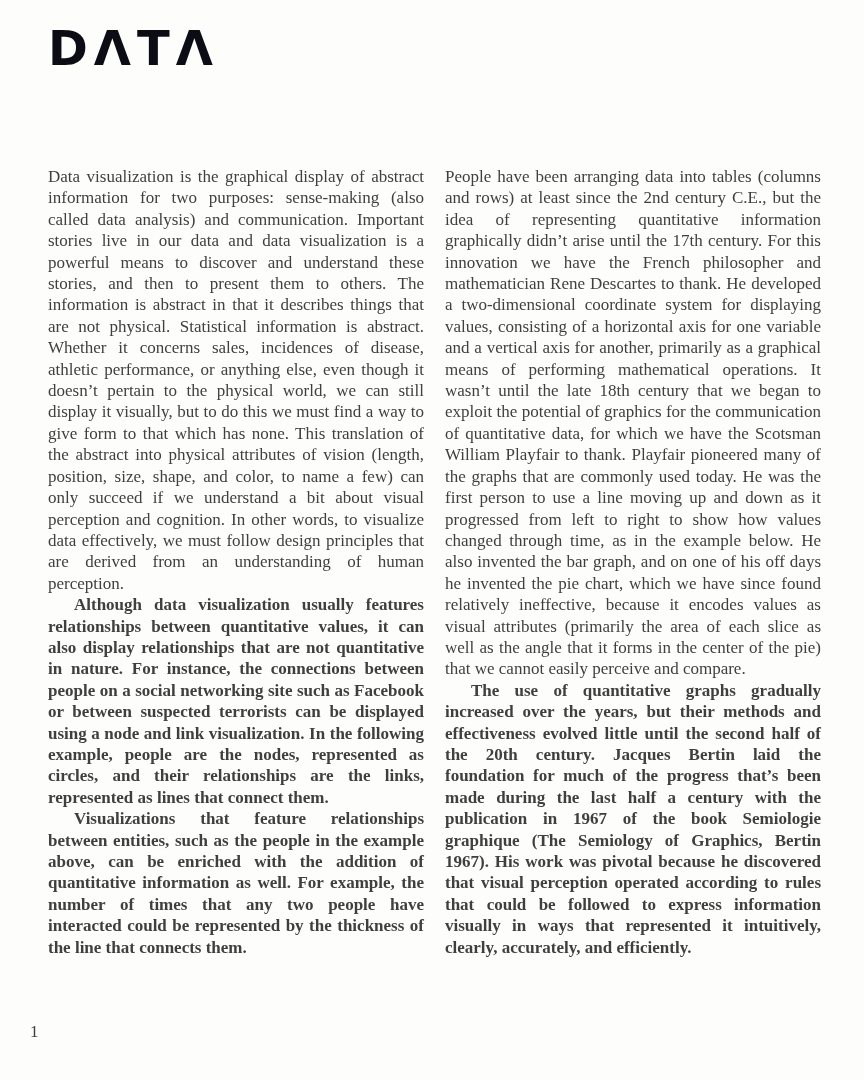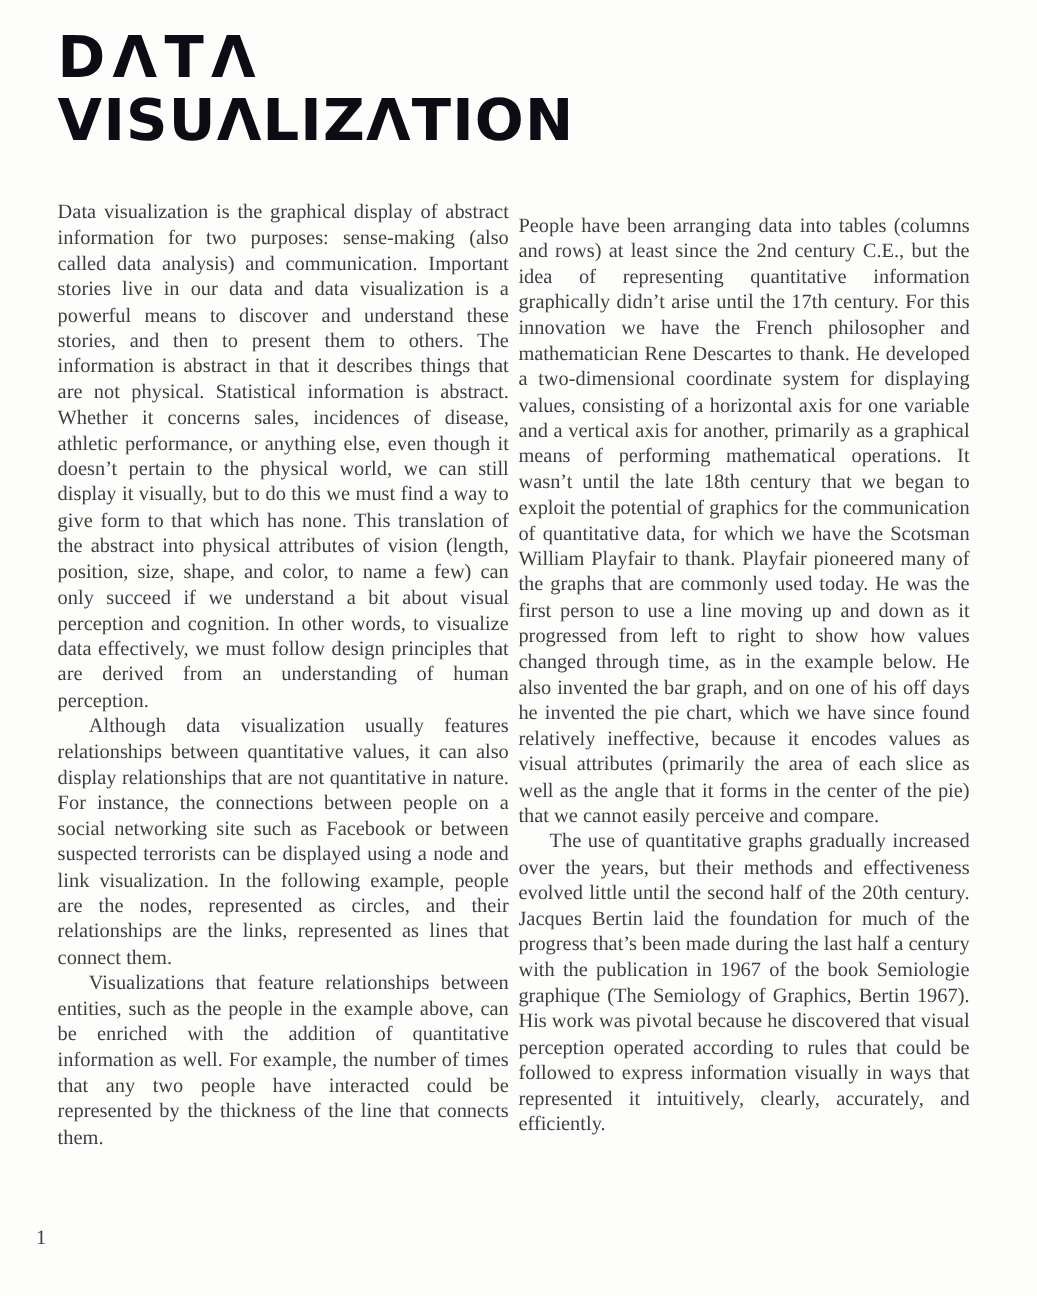--- a/index.html
+++ b/index.html
@@ -32,56 +32,54 @@
   }
   .title-line.line1 { letter-spacing: 6px; }
   .title-line.line2 { letter-spacing: 1px; }
 
   .columns {
     position: absolute;
     left: 48px;
     top: 166px;
     width: 764px;
     display: flex;
-    gap: 8px;
-    align-items: center;
+    gap: 21px;
   }
   .column {
     width: 376px;
     flex: 0 0 376px;
   }
   .para {
     margin: 0;
     font-family: "Liberation Serif", serif;
     font-size: 17px;
     line-height: 21.4px;
     color: #3f3f3f;
     text-align: justify;
     text-justify: inter-word;
     hyphens: none;
   }
-  .para.indent { text-indent: 26px; }
+  .para.indent { text-indent: 26px; font-weight: bold; }
 
   .page-number {
     position: absolute;
     left: 30px;
     top: 1022px;
     font-family: "Liberation Serif", serif;
     font-size: 17px;
     color: #3f3f3f;
   }
 </style>
 </head>
 <body>
 
 <div class="page">
 
   <h1 class="title" aria-label="DATA VISUALIZATION">
     <span class="title-line line1">DΛTΛ</span>
-    <span class="title-line line2">VISUΛLIZΛTION</span>
   </h1>
 
   <div class="columns">
     <div class="column">
       <p class="para">Data visualization is the graphical display of abstract information for two purposes: sense-making (also called data analysis) and communication. Important stories live in our data and data visualization is a powerful means to discover and understand these stories, and then to present them to others. The information is abstract in that it describes things that are not physical. Statistical information is abstract. Whether it concerns sales, incidences of disease, athletic performance, or anything else, even though it doesn’t pertain to the physical world, we can still display it visually, but to do this we must find a way to give form to that which has none. This translation of the abstract into physical attributes of vision (length, position, size, shape, and color, to name a few) can only succeed if we understand a bit about visual perception and cognition. In other words, to visualize data effectively, we must follow design principles that are derived from an understanding of human perception.</p>
       <p class="para indent">Although data visualization usually features relationships between quantitative values, it can also display relationships that are not quantitative in nature. For instance, the connections between people on a social networking site such as Facebook or between suspected terrorists can be displayed using a node and link visualization. In the following example, people are the nodes, represented as circles, and their relationships are the links, represented as lines that connect them.</p>
       <p class="para indent">Visualizations that feature relationships between entities, such as the people in the example above, can be enriched with the addition of quantitative information as well. For example, the number of times that any two people have interacted could be represented by the thickness of the line that connects them.</p>
     </div>
     <div class="column">
       <p class="para">People have been arranging data into tables (columns and rows) at least since the 2nd century C.E., but the idea of representing quantitative information graphically didn’t arise until the 17th century. For this innovation we have the French philosopher and mathematician Rene Descartes to thank. He developed a two-dimensional coordinate system for displaying values, consisting of a horizontal axis for one variable and a vertical axis for another, primarily as a graphical means of performing mathematical operations. It wasn’t until the late 18th century that we began to exploit the potential of graphics for the communication of quantitative data, for which we have the Scotsman William Playfair to thank. Playfair pioneered many of the graphs that are commonly used today. He was the first person to use a line moving up and down as it progressed from left to right to show how values changed through time, as in the example below. He also invented the bar graph, and on one of his off days he invented the pie chart, which we have since found relatively ineffective, because it encodes values as visual attributes (primarily the area of each slice as well as the angle that it forms in the center of the pie) that we cannot easily perceive and compare.</p>

